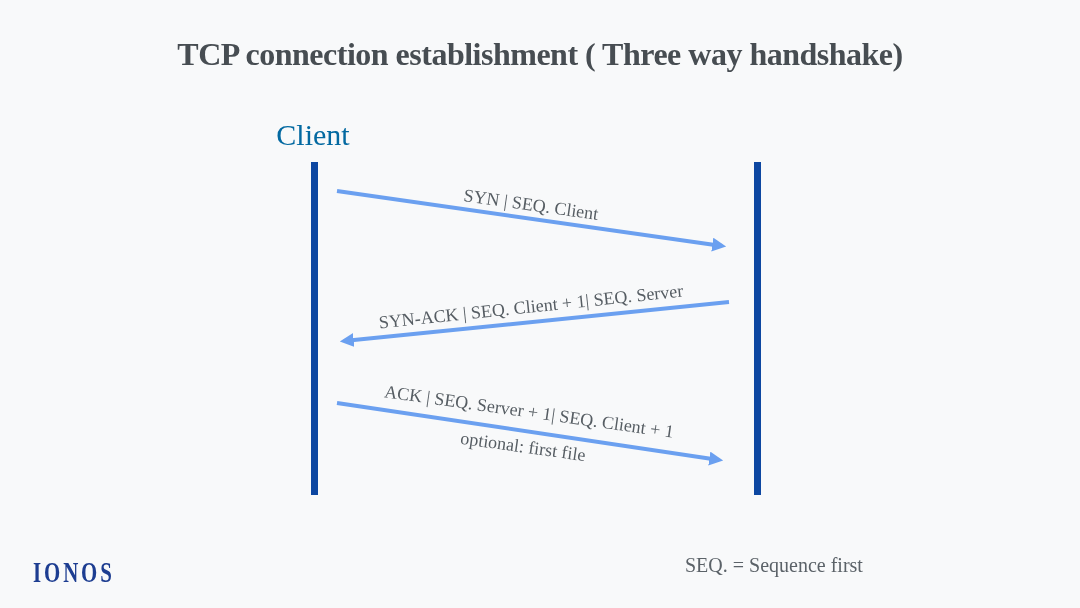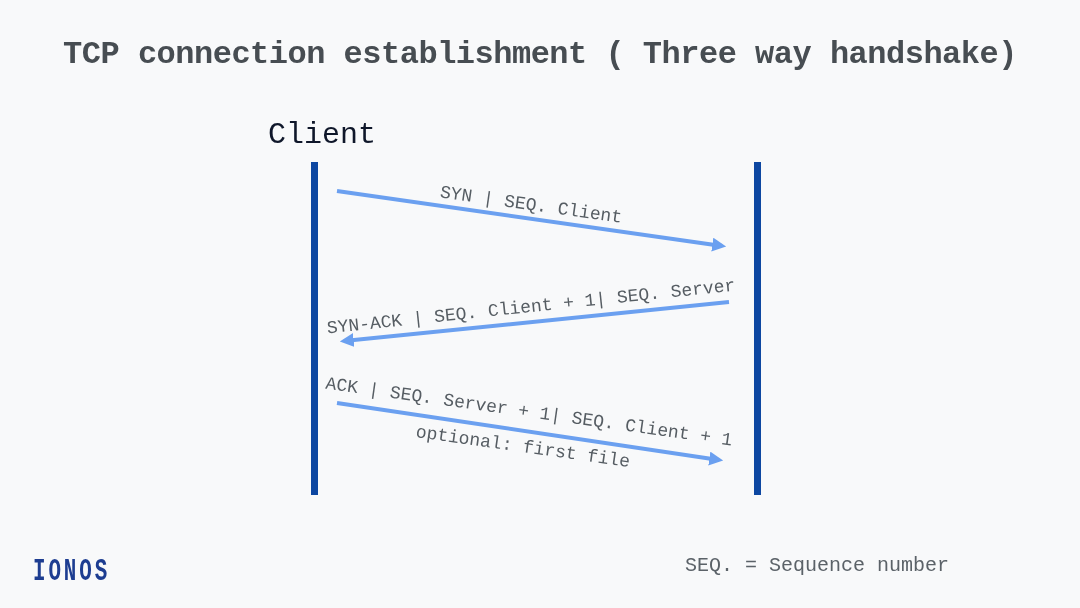--- a/index.html
+++ b/index.html
@@ -5,41 +5,40 @@
   html, body {
     margin: 0;
     padding: 0;
   }
   .canvas {
     position: relative;
     width: 1080px;
     height: 608px;
     background: #f8f9fa;
     overflow: hidden;
-    font-family: Liberation Mono, monospace;
+    font-family: Liberation Serif, serif;
   }
   .page-title {
     position: absolute;
     top: 36px;
     left: 0;
     width: 1080px;
     text-align: center;
     font-size: 32px;
     font-weight: 700;
     letter-spacing: -0.5px;
     color: #474d52;
   }
   .actor-label {
     position: absolute;
     top: 118px;
     transform: translateX(-50%);
     font-size: 30px;
     font-weight: 400;
-    color: #0f172a;
-    margin-left: 9px;
+    color: #0369a1;
   }
   .actor-label.client { left: 313px; }
   .actor-label.server { left: 759px; }
   .lifeline {
     position: absolute;
     top: 162px;
     width: 7px;
     height: 333px;
     background: #0d47a1;
   }
@@ -103,15 +102,15 @@
     <line x1="729" y1="302" x2="344" y2="341" stroke="#6ba0f0" stroke-width="4" marker-end="url(#arrowhead)"></line>
     <line x1="337" y1="403" x2="719" y2="460" stroke="#6ba0f0" stroke-width="4" marker-end="url(#arrowhead)"></line>
   </svg>
 
   <div class="msg-label msg-1">SYN | SEQ. Client</div>
   <div class="msg-label msg-2">SYN-ACK | SEQ. Client + 1| SEQ. Server</div>
   <div class="msg-label msg-3">ACK | SEQ. Server + 1| SEQ. Client + 1</div>
   <div class="msg-label msg-3b">optional: first file</div>
 
   <div class="logo">IONOS</div>
-  <div class="legend">SEQ. = Sequence number</div>
+  <div class="legend">SEQ. = Sequence first</div>
 
 </div>
 
 </body></html>

